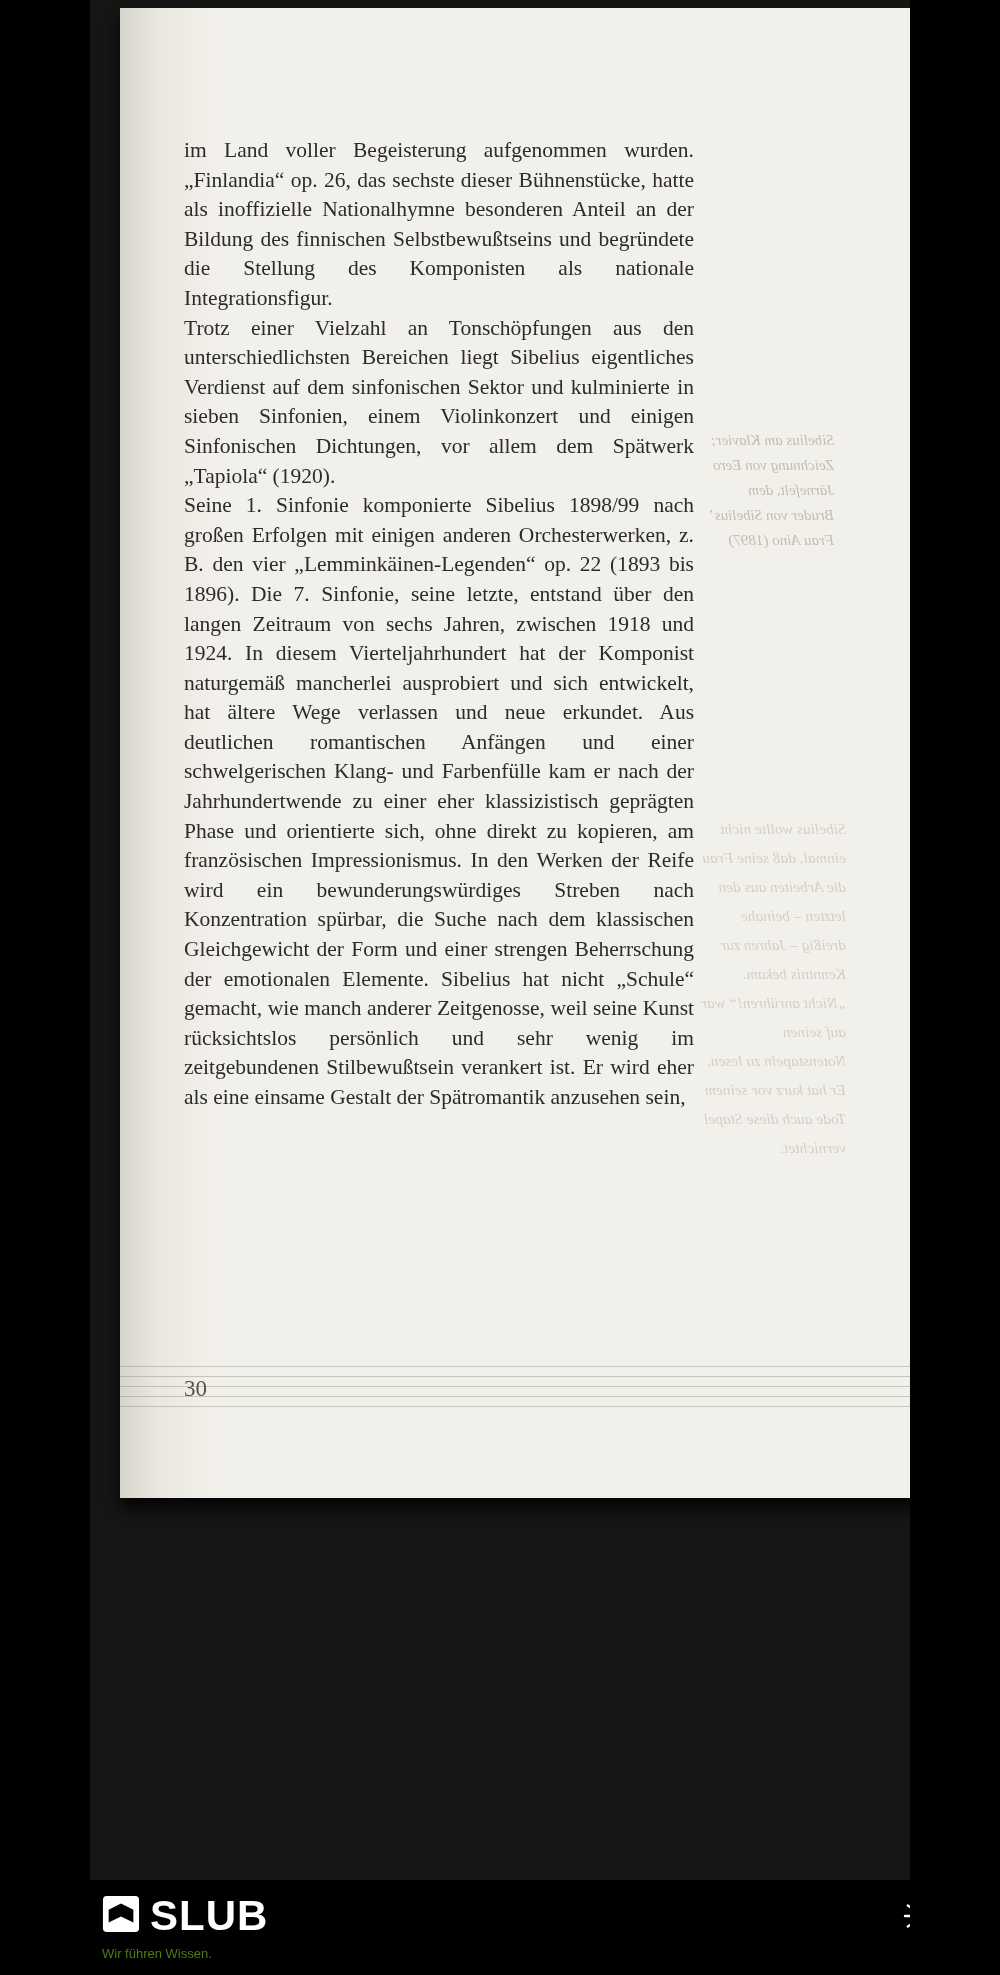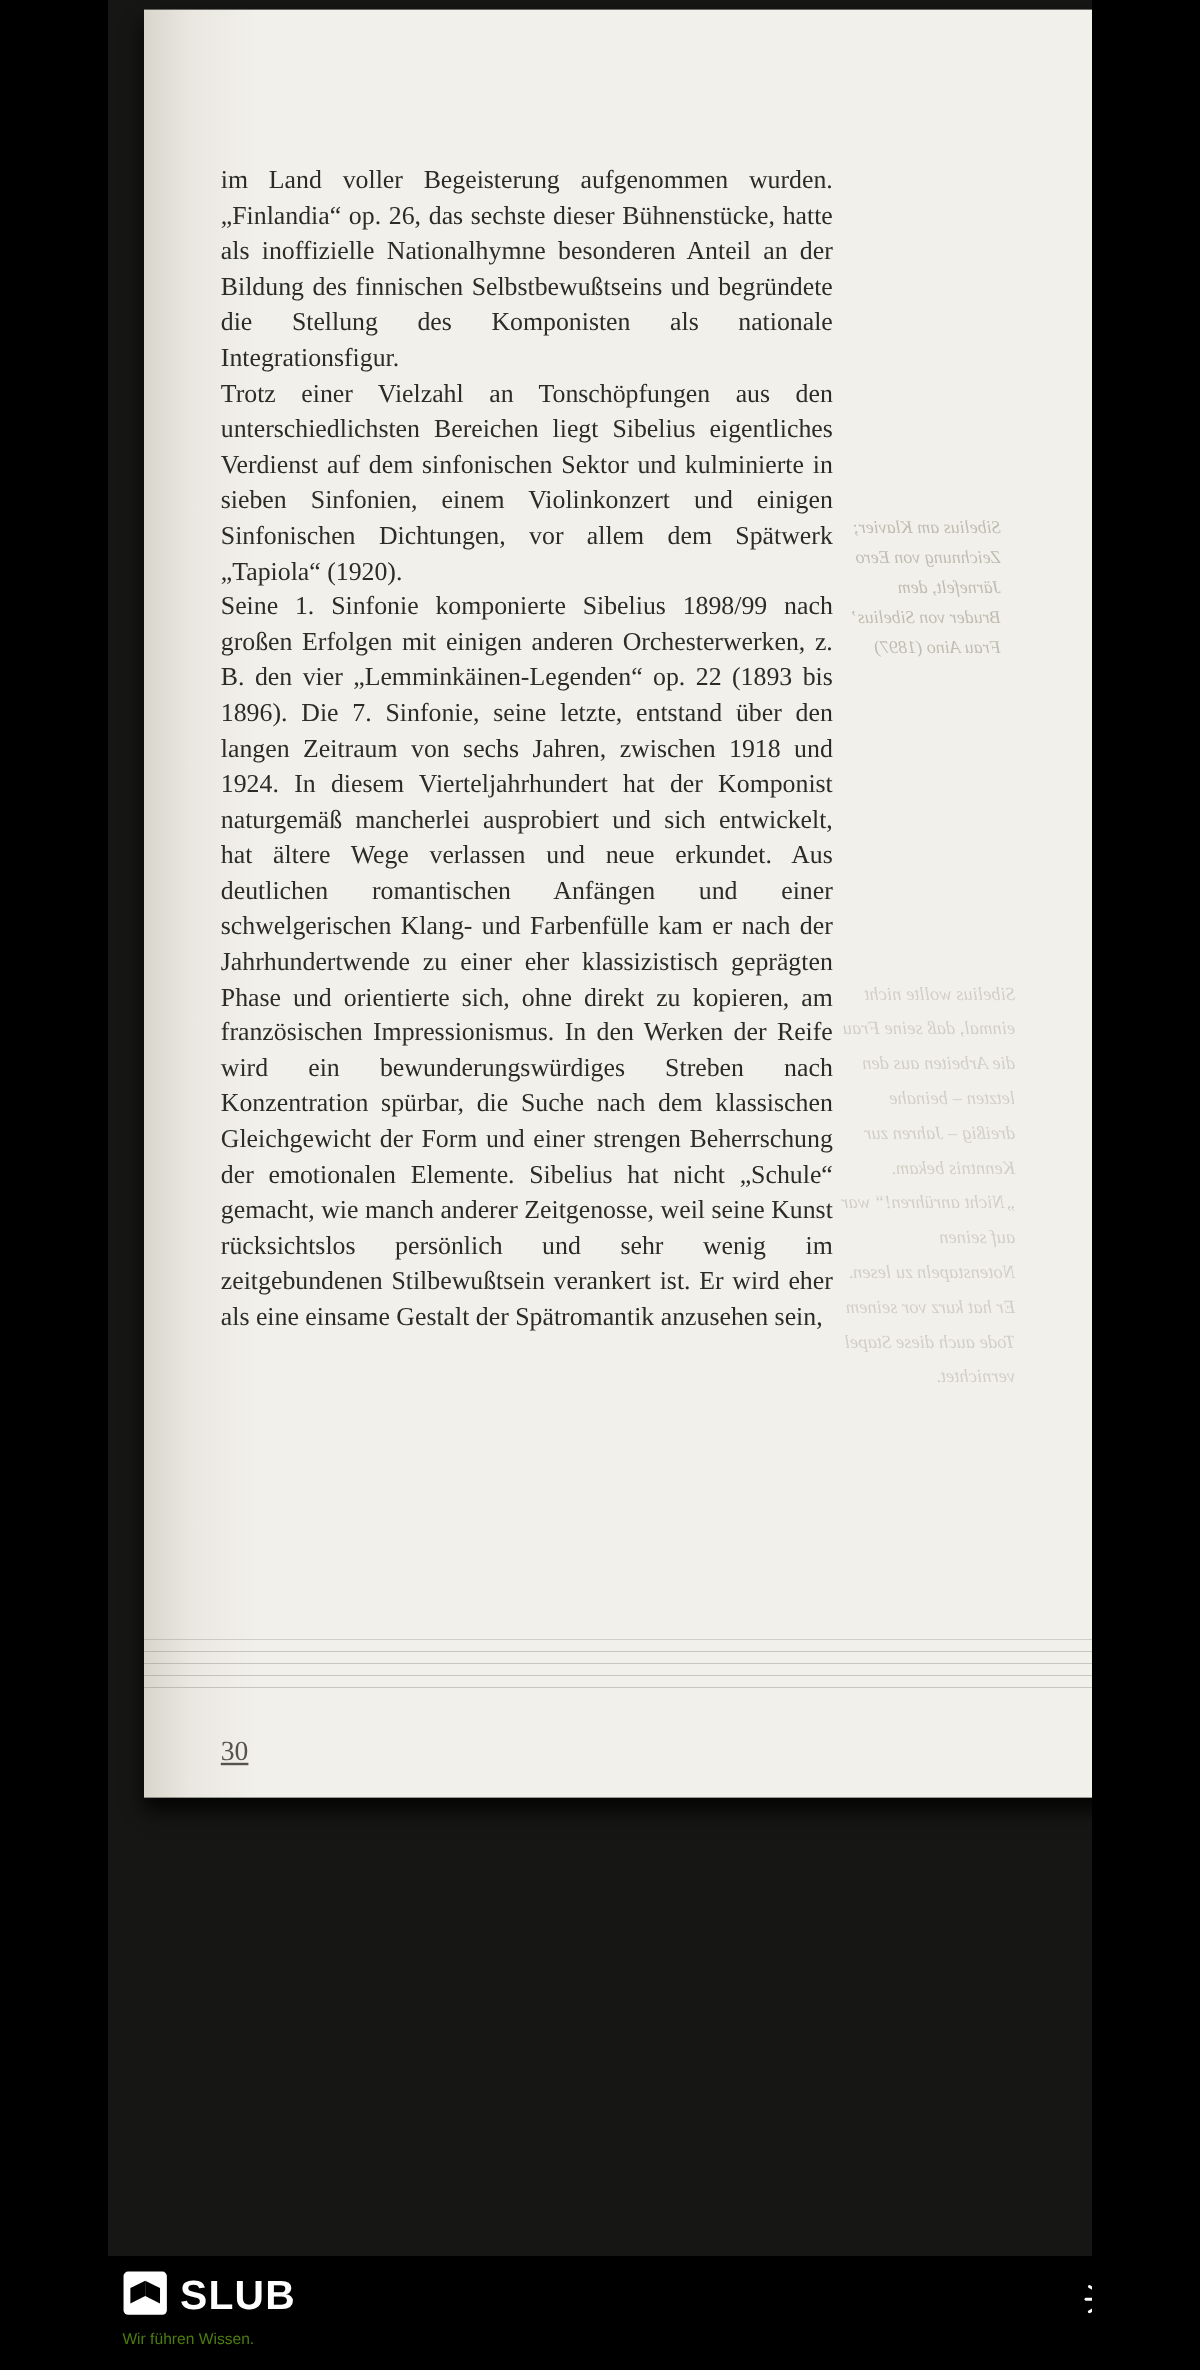--- a/index.html
+++ b/index.html
@@ -66,24 +66,23 @@
     width: 916px; height: 46px;
     background: repeating-linear-gradient(
       to bottom,
       rgba(110,110,100,0.32) 0px, rgba(110,110,100,0.32) 1px,
       transparent 1px, transparent 10px
     );
   }
 
   .page-number {
     position: absolute;
-    left: 64px; top: 1439px;
+    left: 64px; top: 1368px;
     font-size: 23px;
     color: #55534c;
-    text-decoration: underline;
   }
 
   
   .next-page-edge {
     position: absolute;
     left: 952px; top: 0;
     width: 48px; height: 1502px;
     background: linear-gradient(90deg,
       #11100f 0px, #4a4842 2px, #b9b6ad 5px, #e4e2da 9px,
       #c6c3ba 12px, #f3f1eb 16px, #f6f4ee 48px);
@@ -98,21 +97,21 @@
     font-family: "Liberation Sans", sans-serif;
   }
   .slub-block {
     position: absolute;
     left: 12px; top: 12px;
     color: #fff;
     cursor: pointer;
   }
   .slub-row { display: flex; align-items: center; gap: 10px; }
   .slub-wordmark {
-    font-size: 34px;
+    font-size: 42px;
     font-weight: bold;
     letter-spacing: 1px;
     color: #fff;
   }
   .slub-tagline {
     margin-top: 6px;
     font-size: 13px;
     color: #4d7c0f;
   }
   .dp-block {

